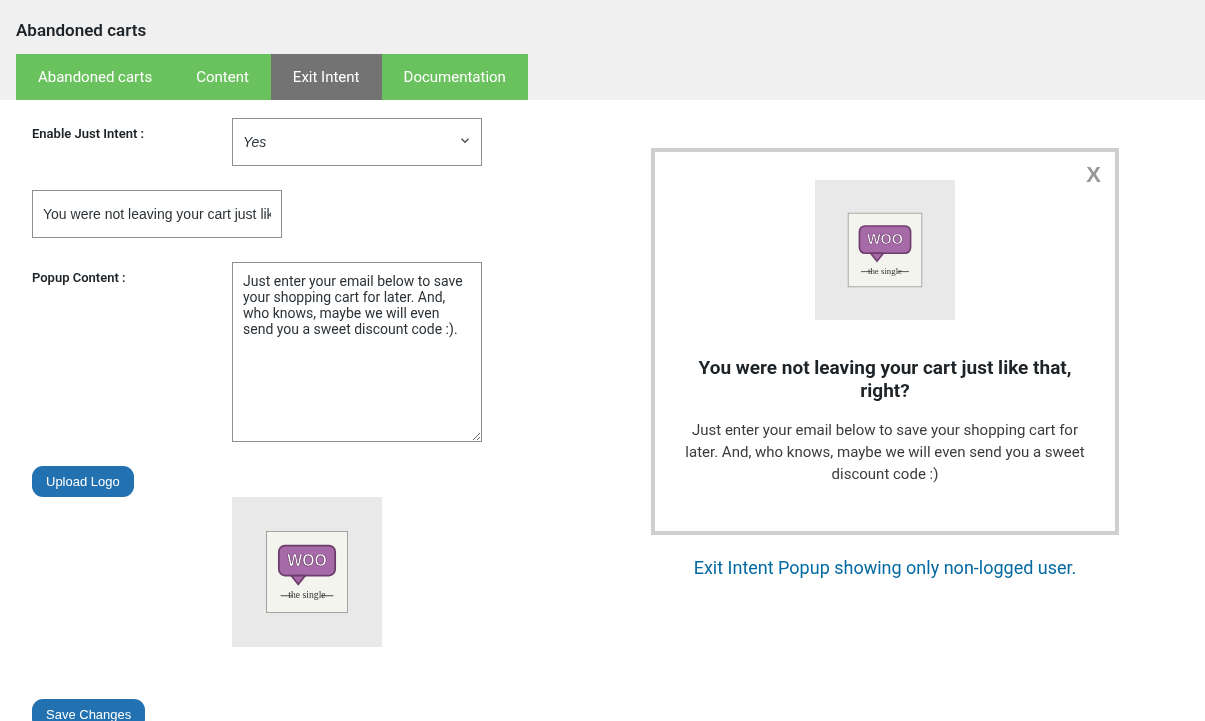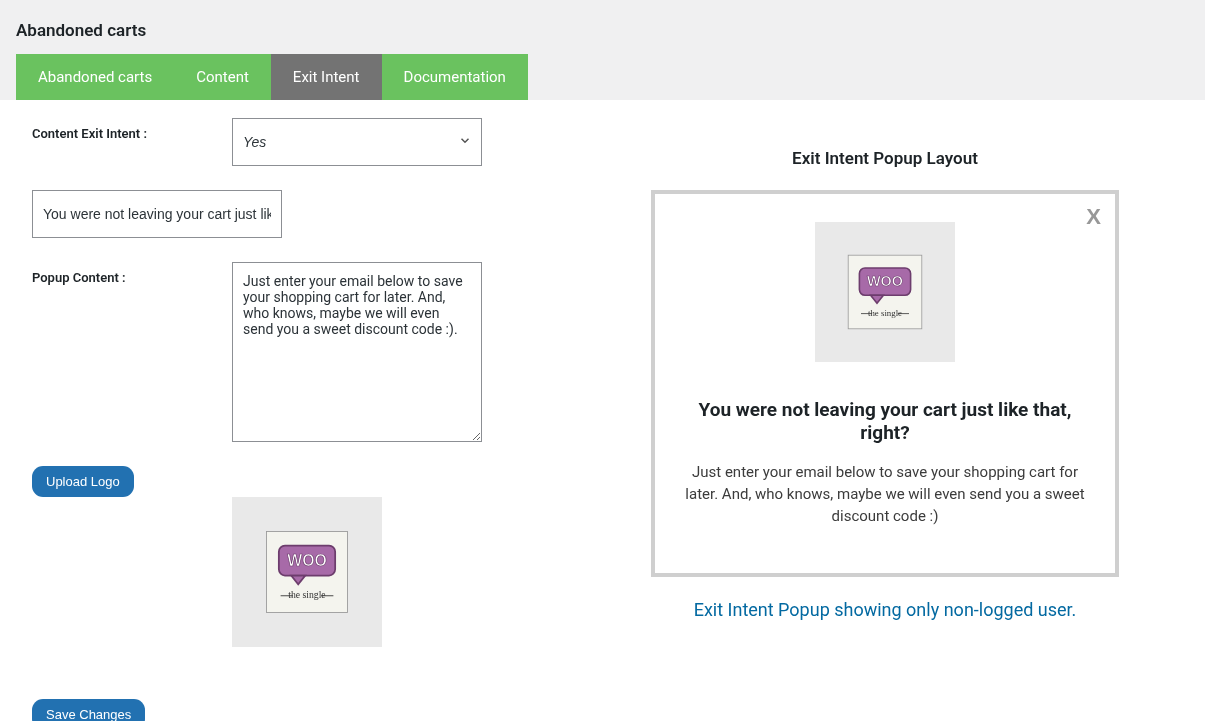--- a/index.html
+++ b/index.html
@@ -195,21 +195,21 @@
     <div class="tab">Abandoned carts</div>
     <div class="tab">Content</div>
     <div class="tab active">Exit Intent</div>
     <div class="tab">Documentation</div>
   </div>
 
   <div class="content">
     <div class="left-col">
 
       <div class="form-row">
-        <div class="form-label">Content Exit Intent :</div>
+        <div class="form-label">Enable Just Intent :</div>
         <div class="select-wrap">
           <button class="select-box">
             <span>Yes</span>
           </button>
           <span class="chevron">
             <svg width="14" height="14" viewBox="0 0 24 24" fill="none" stroke="#555" stroke-width="2.5">
                 <polyline points="6 9 12 15 18 9"></polyline>
               </svg>
           </span>
         </div>
@@ -241,21 +241,20 @@
           <line x1="66" y1="77" x2="80" y2="77" stroke="#333" stroke-width="1"></line>
         </svg>
       </div>
 
       <div class="save-row">
         <button class="btn-primary">Save Changes</button>
       </div>
     </div>
 
     <div class="right-col">
-      <div class="preview-title">Exit Intent Popup Layout</div>
 
       <div class="popup-box">
         <div class="popup-close">X</div>
         <div class="popup-img">
           <svg class="woo-svg-sm" viewBox="0 0 100 100">
             <rect x="4" y="4" width="92" height="92" fill="#f4f4ee" stroke="#999" stroke-width="1"></rect>
             <rect x="18" y="20" width="64" height="34" rx="7" fill="#a76aa8" stroke="#6d3d6d" stroke-width="2"></rect>
             <text x="50" y="43" text-anchor="middle" font-family="Arial Black,Arial" font-weight="900" font-size="18" fill="#fff" stroke="#6d3d6d" stroke-width="0.8">WOO</text>
             <path d="M32 54 L40 64 L48 54 Z" fill="#a76aa8" stroke="#6d3d6d" stroke-width="2"></path>
             <text x="50" y="80" text-anchor="middle" font-family="cursive" font-size="11" fill="#333">the single</text>

